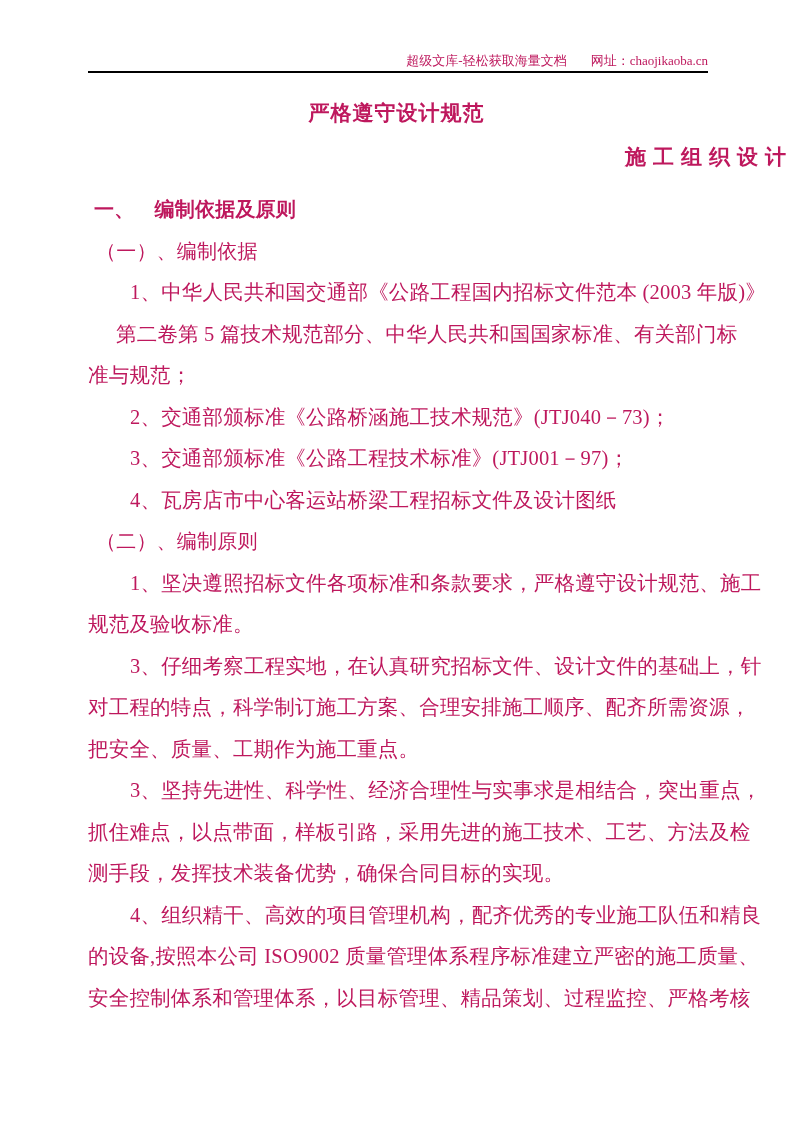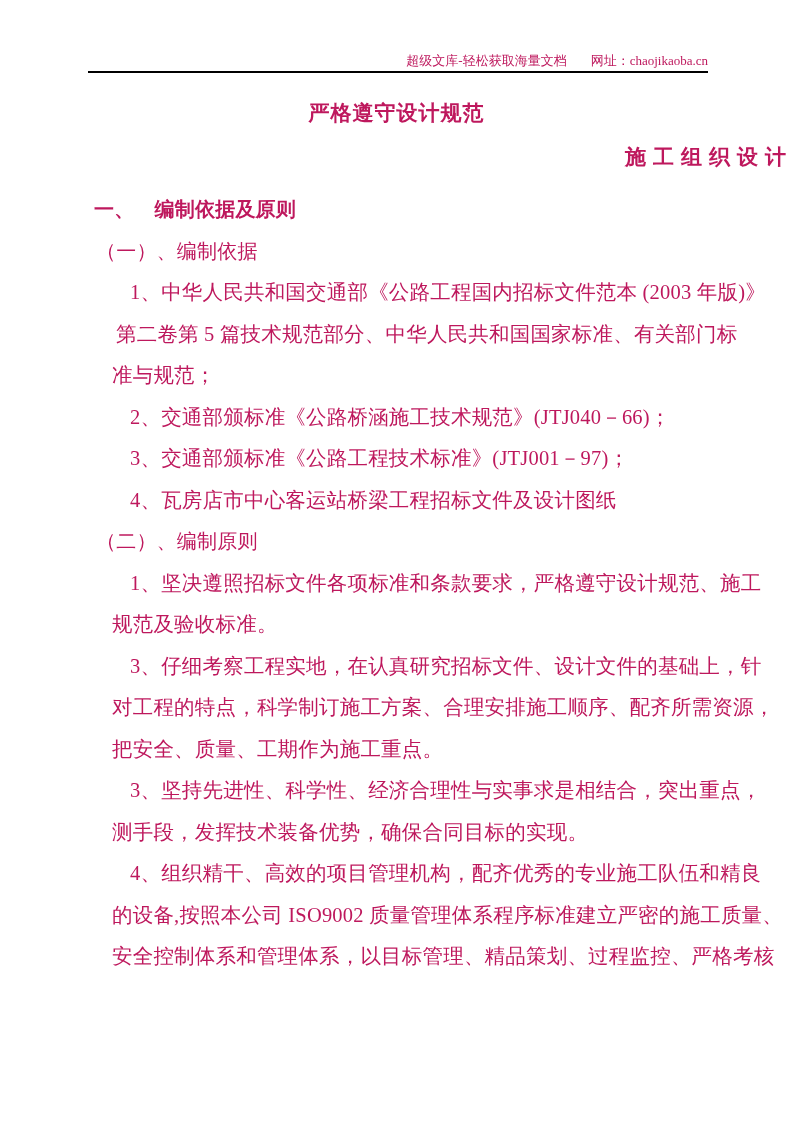--- a/index.html
+++ b/index.html
@@ -80,21 +80,21 @@
     font-size: 20px;
     font-weight: bold;
     padding-left: 6px;
   }
   .h2 {
     font-size: 20px;
     padding-left: 8px;
   }
   .p-first       { padding-left: 42px; }
   .p-cont-indent { padding-left: 28px; }
-  .p-cont        { padding-left: 0; margin-left: 24px; }
+  .p-cont        { padding-left: 0; }
   .stretch {
     text-align: justify;
     text-align-last: justify;
     text-justify: inter-character;
   }
 </style>
 </head>
 <body>
 
 <div class="page">
@@ -109,29 +109,30 @@
   <div class="doc-title">严格遵守设计规范</div>
 
   <div class="doc-subtitle">施工组织设计</div>
 
   <div class="doc-body" id="doc-body">
       <div class="bline h1">一、　编制依据及原则</div>
       <div class="bline h2">（一）、编制依据</div>
       <div class="bline p-first stretch">1、中华人民共和国交通部《公路工程国内招标文件范本 (2003 年版)》</div>
       <div class="bline p-cont-indent stretch">第二卷第 5 篇技术规范部分、中华人民共和国国家标准、有关部门标</div>
       <div class="bline p-cont">准与规范；</div>
-      <div class="bline p-first">2、交通部颁标准《公路桥涵施工技术规范》(JTJ040－66)；</div>
+      <div class="bline p-first">2、交通部颁标准《公路桥涵施工技术规范》(JTJ040－73)；</div>
       <div class="bline p-first">3、交通部颁标准《公路工程技术标准》(JTJ001－97)；</div>
       <div class="bline p-first">4、瓦房店市中心客运站桥梁工程招标文件及设计图纸</div>
       <div class="bline h2">（二）、编制原则</div>
       <div class="bline p-first stretch">1、坚决遵照招标文件各项标准和条款要求，严格遵守设计规范、施工</div>
       <div class="bline p-cont">规范及验收标准。</div>
       <div class="bline p-first stretch">3、仔细考察工程实地，在认真研究招标文件、设计文件的基础上，针</div>
       <div class="bline p-cont stretch">对工程的特点，科学制订施工方案、合理安排施工顺序、配齐所需资源，</div>
       <div class="bline p-cont">把安全、质量、工期作为施工重点。</div>
       <div class="bline p-first stretch">3、坚持先进性、科学性、经济合理性与实事求是相结合，突出重点，</div>
+      <div class="bline p-cont stretch">抓住难点，以点带面，样板引路，采用先进的施工技术、工艺、方法及检</div>
       <div class="bline p-cont">测手段，发挥技术装备优势，确保合同目标的实现。</div>
       <div class="bline p-first stretch">4、组织精干、高效的项目管理机构，配齐优秀的专业施工队伍和精良</div>
       <div class="bline p-cont stretch">的设备,按照本公司 ISO9002 质量管理体系程序标准建立严密的施工质量、</div>
       <div class="bline p-cont stretch">安全控制体系和管理体系，以目标管理、精品策划、过程监控、严格考核</div>
     </div>
 
 </div>
 
 </body></html>

